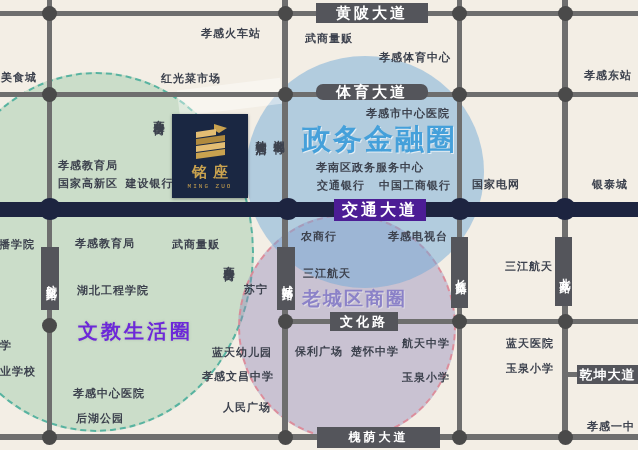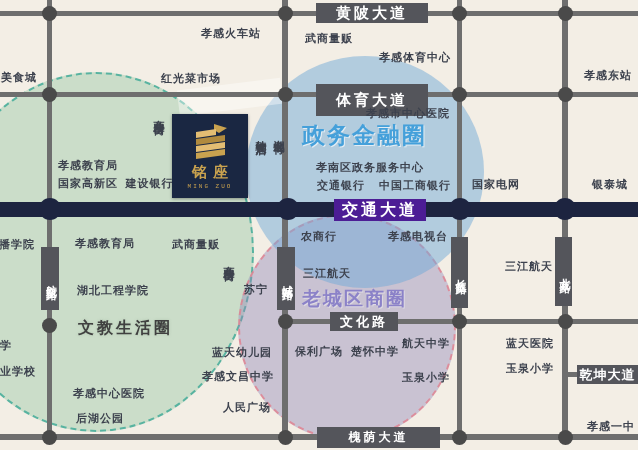--- a/index.html
+++ b/index.html
@@ -31,25 +31,25 @@
   .badge-v{position:absolute;background:#54555b;color:#fff;display:flex;
     align-items:center;justify-content:center;font-weight:bold;
     writing-mode:vertical-rl;text-orientation:upright;letter-spacing:2px;
     font-size:11px;}
   
   .poi{position:absolute;color:#3d424e;font-size:11px;font-weight:600;
     white-space:nowrap;letter-spacing:1px;}
   .poi-v{position:absolute;color:#3d424e;font-size:11px;font-weight:600;
     writing-mode:vertical-rl;text-orientation:upright;letter-spacing:1px;}
   .zone-label{position:absolute;font-weight:bold;white-space:nowrap;}
-  .zl-finance{left:302px;top:120px;font-size:23px;color:#45a0da;
+  .zl-finance{left:302px;top:120px;font-size:29px;color:#45a0da;
     letter-spacing:2px;text-shadow:1px 1px 0 rgba(255,255,255,.65);}
   .zl-oldtown{left:302px;top:286px;font-size:19px;color:#8b82c8;
     letter-spacing:2px;text-shadow:1px 1px 0 rgba(255,255,255,.4);}
-  .zl-culture{left:78px;top:318px;font-size:16px;color:#404040;
+  .zl-culture{left:78px;top:318px;font-size:20px;color:#6d28d9;
     letter-spacing:3px;text-shadow:0 0 3px rgba(120,150,120,.35);}
   
   .logo{position:absolute;left:172px;top:114px;width:76px;height:84px;
     background:#1a2742;display:flex;flex-direction:column;align-items:center;
     box-shadow:0 1px 3px rgba(0,0,0,.35);}
   .logo-cn{color:#c9a24f;font-size:15px;font-weight:bold;letter-spacing:6px;
     margin-top:2px;text-indent:6px;}
   .logo-en{color:#c9a24f;font-size:6px;letter-spacing:2px;margin-top:1px;}
 </style>
 </head>
@@ -91,21 +91,21 @@
   <div class="dot" style="left:452px;top:314px;"></div>
   <div class="dot" style="left:558px;top:314px;"></div>
   <div class="dot" style="left:42px;top:430px;"></div>
   <div class="dot" style="left:278px;top:430px;"></div>
   <div class="dot" style="left:452px;top:430px;"></div>
   <div class="dot" style="left:558px;top:430px;"></div>
 
   <div class="badge" style="left:316px;top:3px;width:112px;height:20px;font-size:15px;">
       <span>黄陂大道</span>
     </div>
-  <div class="badge" style="left:316px;top:84px;width:112px;height:32px;font-size:15px;">
+  <div class="badge" style="left:316px;top:84px;width:112px;height:16px;font-size:15px;border-radius:7px;">
       <span>体育大道</span>
     </div>
   <div class="badge badge-main" style="left:334px;top:199px;width:92px;height:22px;font-size:16px;">
       <span>交通大道</span>
     </div>
   <div class="badge" style="left:330px;top:312px;width:68px;height:19px;font-size:13px;">
       <span>文化路</span>
     </div>
   <div class="badge" style="left:317px;top:427px;width:123px;height:21px;font-size:12px;">
       <span>槐荫大道</span>

